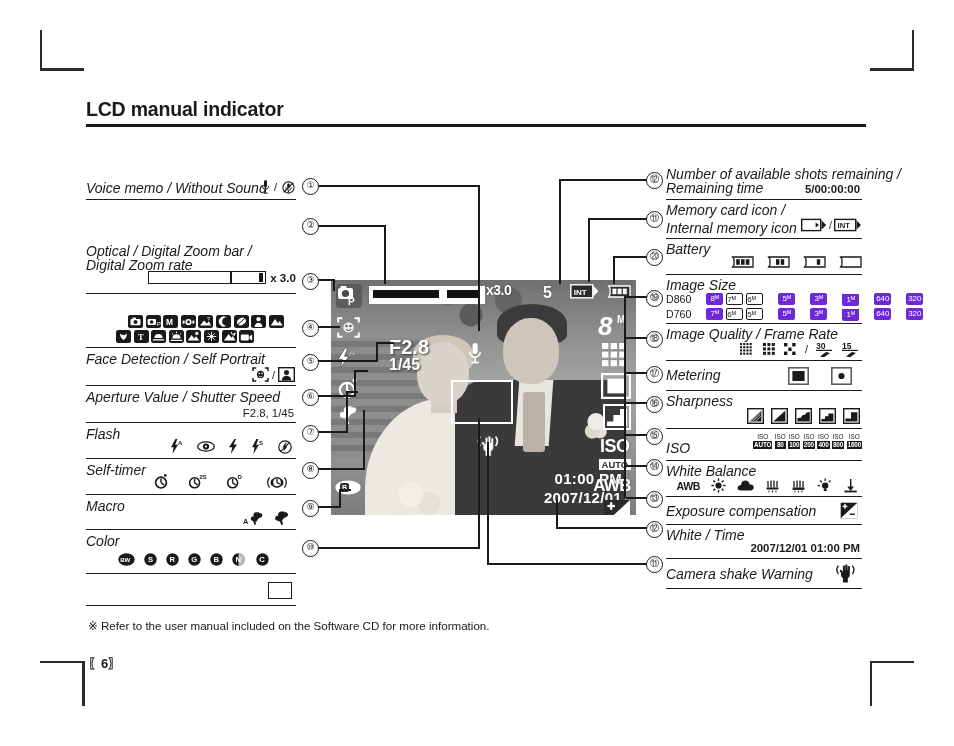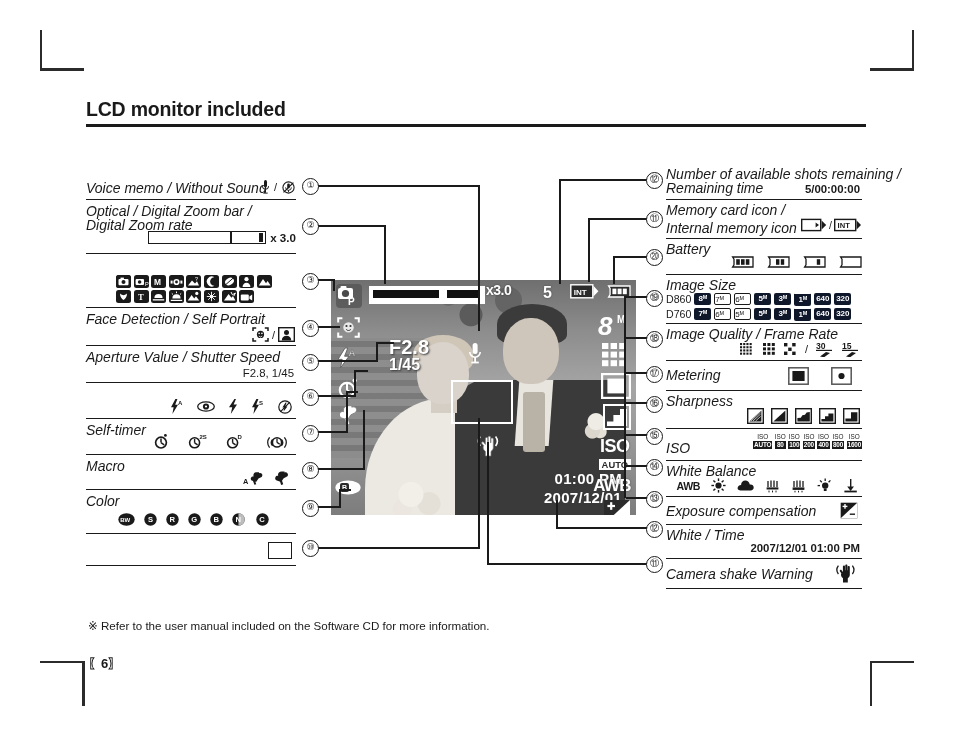--- a/index.html
+++ b/index.html
@@ -97,38 +97,38 @@
   .lnh{height:1.6px;}
   .lnv{width:1.6px;}
   .lnh2{height:2.4px;}
   .lnv2{width:2.4px;}
 
   
   #footnote{position:absolute;left:88px;top:619px;font-size:11.6px;}
   #pagenum{position:absolute;left:88px;top:655px;font-size:13px;font-weight:bold;}
 
   
-  .blk{display:inline-block;background:#0f172a;color:#fff;font-weight:bold;text-align:center;}
+  .blk{display:inline-block;background:#6d28d9;color:#fff;font-weight:normal;text-align:center;margin-left:12px;}
   .rnd{border-radius:3px;}
   .sz{width:17px;height:12px;font-size:8px;line-height:12px;border-radius:2px;}
   .szo{background:#fff;color:#1a1a1a;border:1.4px solid #1a1a1a;box-sizing:border-box;}
   .isobx{display:inline-block;text-align:center;font-size:6.4px;line-height:7px;color:#1a1a1a;}
   .isobx b{display:block;background:#1a1a1a;color:#fff;font-size:6.4px;line-height:8px;
            padding:0 1px;margin-top:.5px;letter-spacing:-.2px;}
   svg{display:block;}
 </style>
 </head>
 <body>
 
 <div class="crop crop-tl"></div>
 <div class="crop crop-tr"></div>
 <div class="crop crop-bl"></div>
 <div class="crop crop-br"></div>
 
-<div id="page-title">LCD monitor included</div>
+<div id="page-title">LCD manual indicator</div>
 <div id="title-rule"></div>
 
 <div id="tbl-left" class="tbl">
 
   <div class="row" style="height:24px;">
     <div class="lbl" style="padding-top:5px;">Voice memo / Without Sound</div>
     <div class="icons" style="top:4px;">
       <span>
         <svg width="7" height="14" viewBox="0 0 7 14">
             <rect x="2" y="0" width="3" height="7" rx="1.5" fill="#1a1a1a"></rect>
@@ -143,21 +143,21 @@
             <circle cx="6.5" cy="6.5" r="5.6" fill="none" stroke="#1a1a1a" stroke-width="1.1"></circle>
             <rect x="5.2" y="2.4" width="2.6" height="5" rx="1.3" fill="#1a1a1a"></rect>
             <path d="M3.6 6.4a2.9 2.9 0 0 0 5.8 0" stroke="#1a1a1a" stroke-width=".9" fill="none"></path>
             <rect x="6" y="9" width=".9" height="2.1" fill="#1a1a1a"></rect>
             <line x1="1.5" y1="11.4" x2="11.4" y2="1.6" stroke="#1a1a1a" stroke-width="1.2"></line>
           </svg>
       </span>
     </div>
   </div>
 
-  <div class="row" style="height:54px;">
+  <div class="row" style="height:54px;margin-top:40px;">
     <div class="lbl" style="padding-top:4px;">Optical / Digital Zoom bar /</div>
     <div class="lbl">Digital Zoom rate</div>
     <div class="icons" style="top:31px;right:0;gap:4px;">
       <span style="position:relative;display:inline-block;width:118px;height:13px;border:1.6px solid #1a1a1a;box-sizing:border-box;">
         <span style="position:absolute;left:81px;top:0;bottom:0;width:1.6px;background:#1a1a1a;"></span>
         <span style="position:absolute;right:2px;top:1px;bottom:1px;width:4px;background:#1a1a1a;"></span>
       </span>
       <span style="font-size:11.6px;font-weight:bold;">x 3.0</span>
     </div>
   </div>
@@ -323,20 +323,21 @@
       </span>
     </div>
   </div>
 
   <div class="row" style="height:37px;">
     <div class="lbl" style="padding-top:4px;">Aperture Value / Shutter Speed</div>
     <div class="val" style="bottom:3px;font-weight:normal;">F2.8, 1/45</div>
   </div>
 
   <div class="row" style="height:36px;">
+    <div class="lbl" style="padding-top:4px;">Flash</div>
     <div class="icons" style="top:16px;gap:13px;right:4px;">
       <span>
           <svg width="14" height="15" viewBox="0 0 14 15">
             <path d="M5.4 0L1 8.3h2.6L2.4 15 8 5.8H5.2L7.4 0z" fill="#1a1a1a"></path>
             <text x="8" y="6" font-size="6" font-weight="bold" fill="#1a1a1a" font-family="Liberation Sans">A</text>
           </svg>
         </span>
       <span>
           <svg width="18" height="11" viewBox="0 0 18 11">
             <ellipse cx="9" cy="5.5" rx="8.3" ry="4.6" fill="none" stroke="#1a1a1a" stroke-width="1.3"></ellipse>

